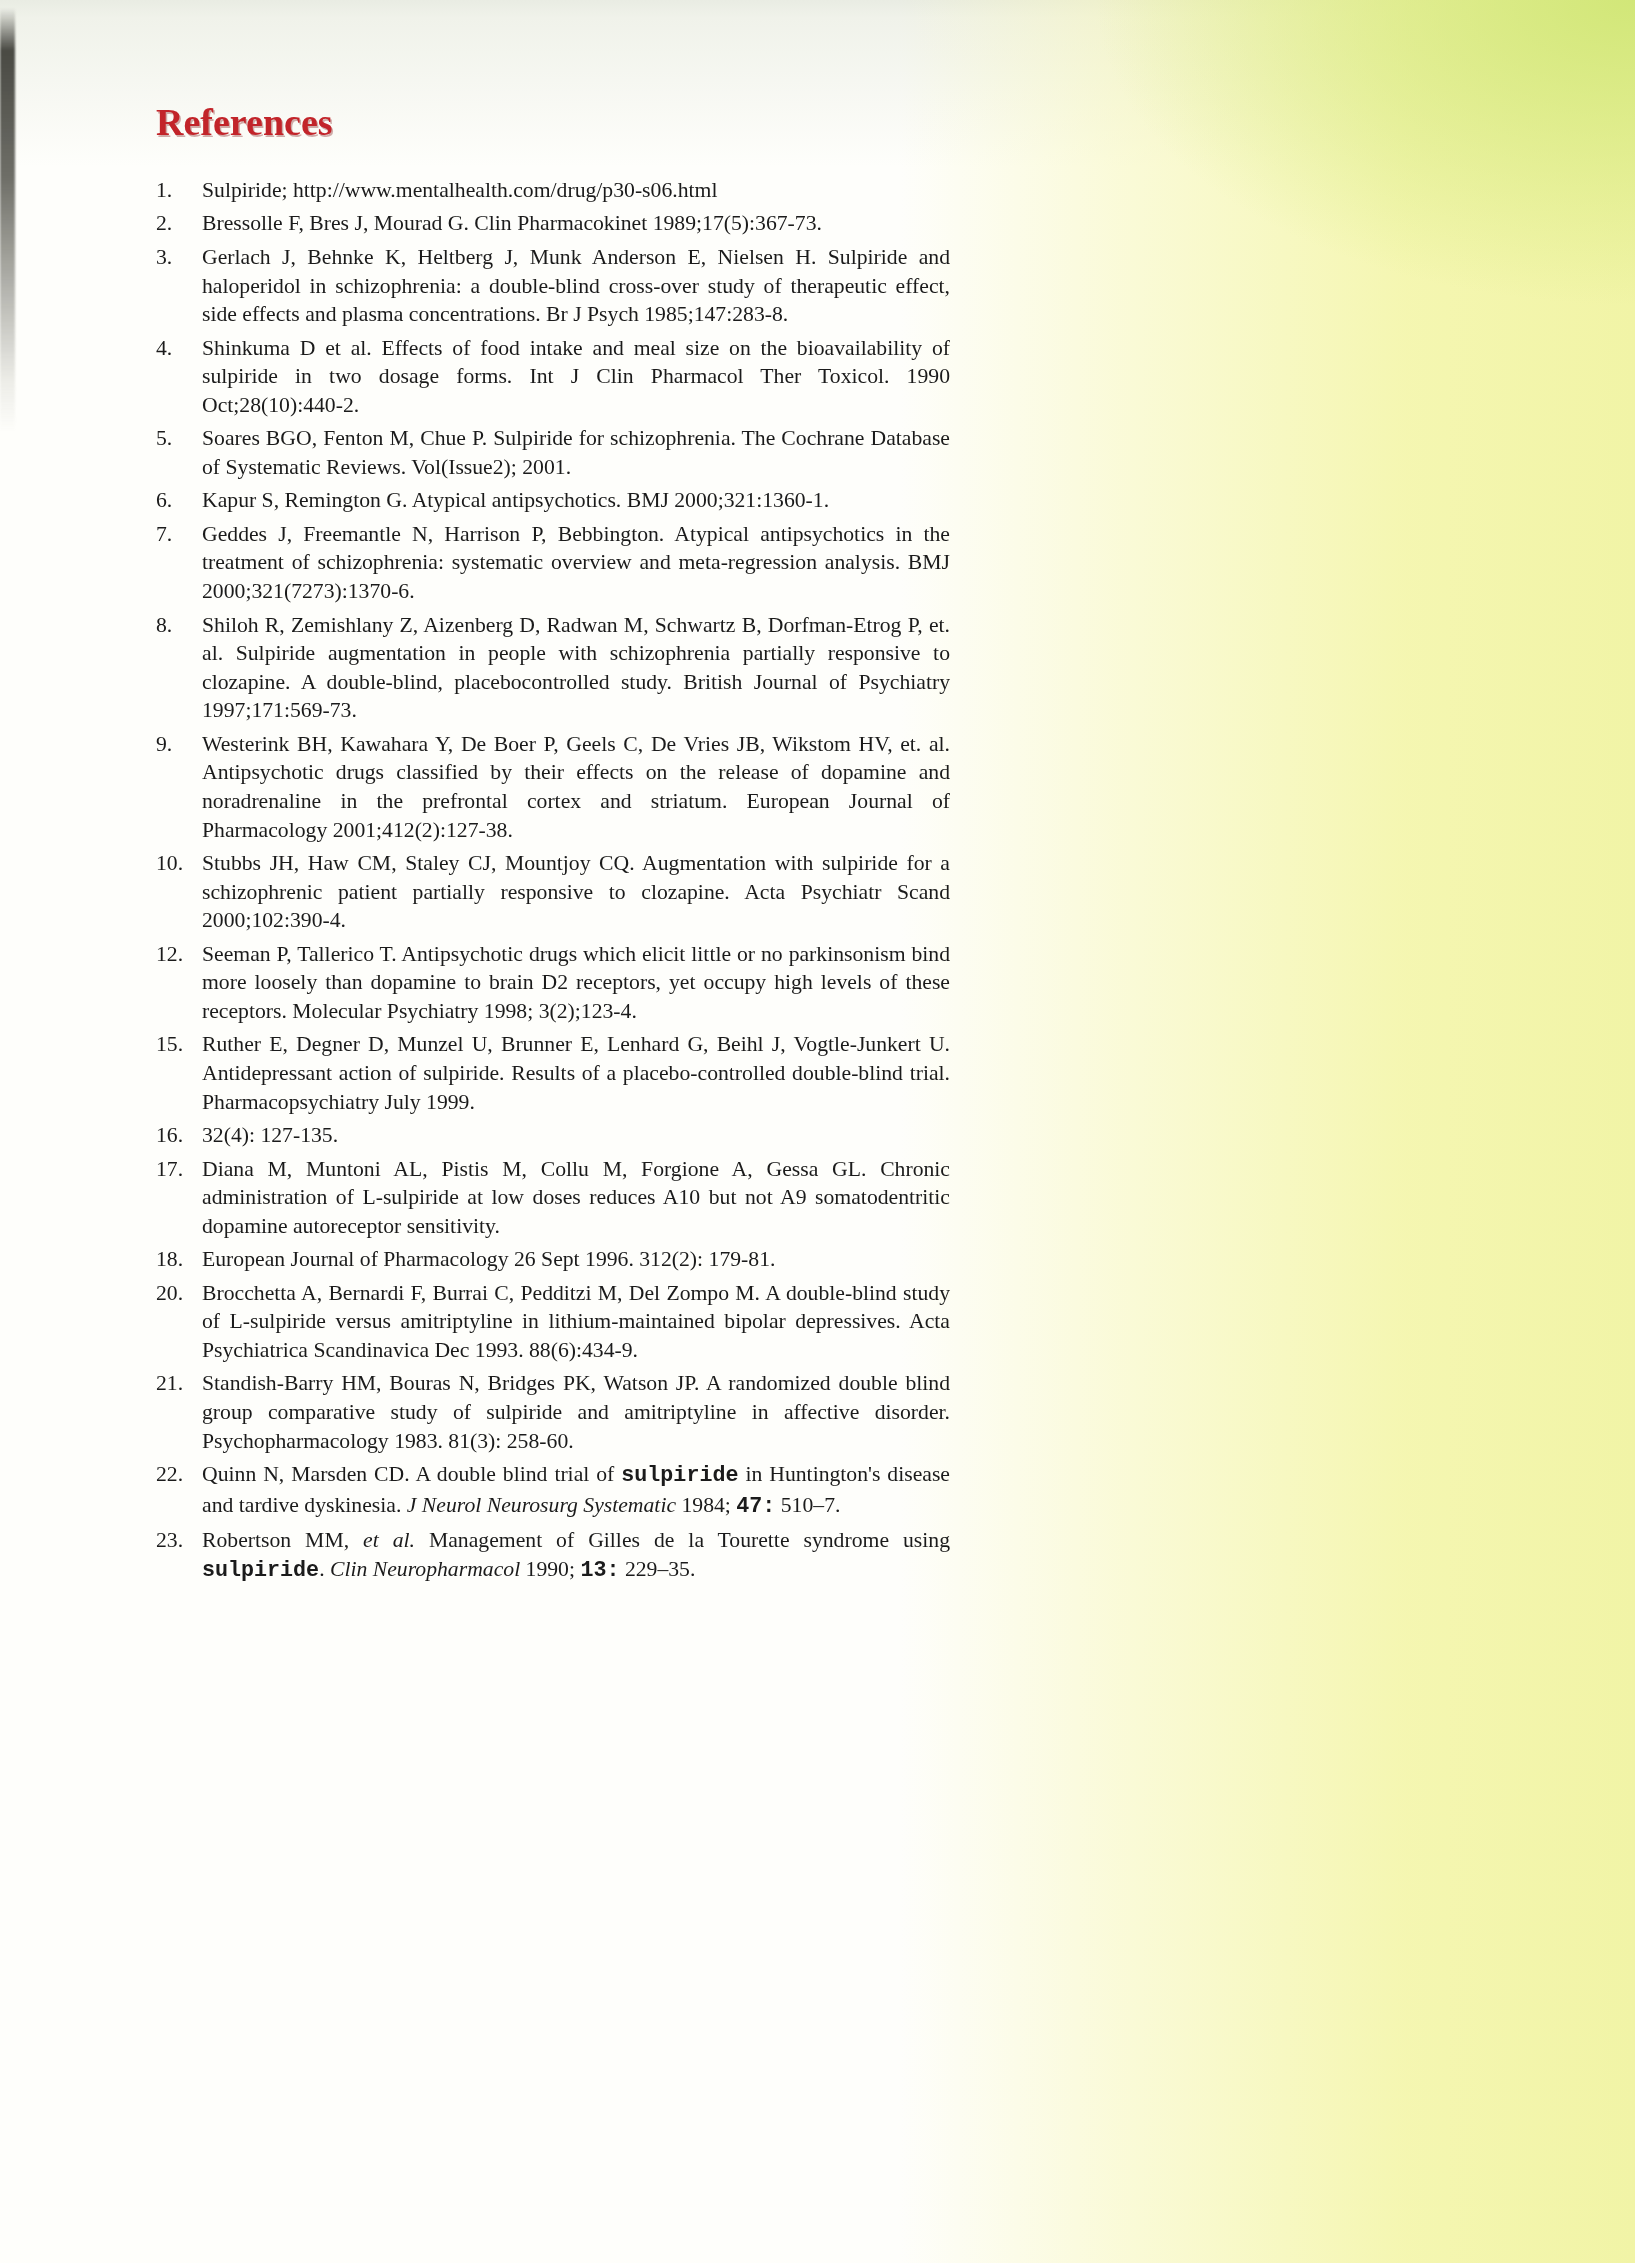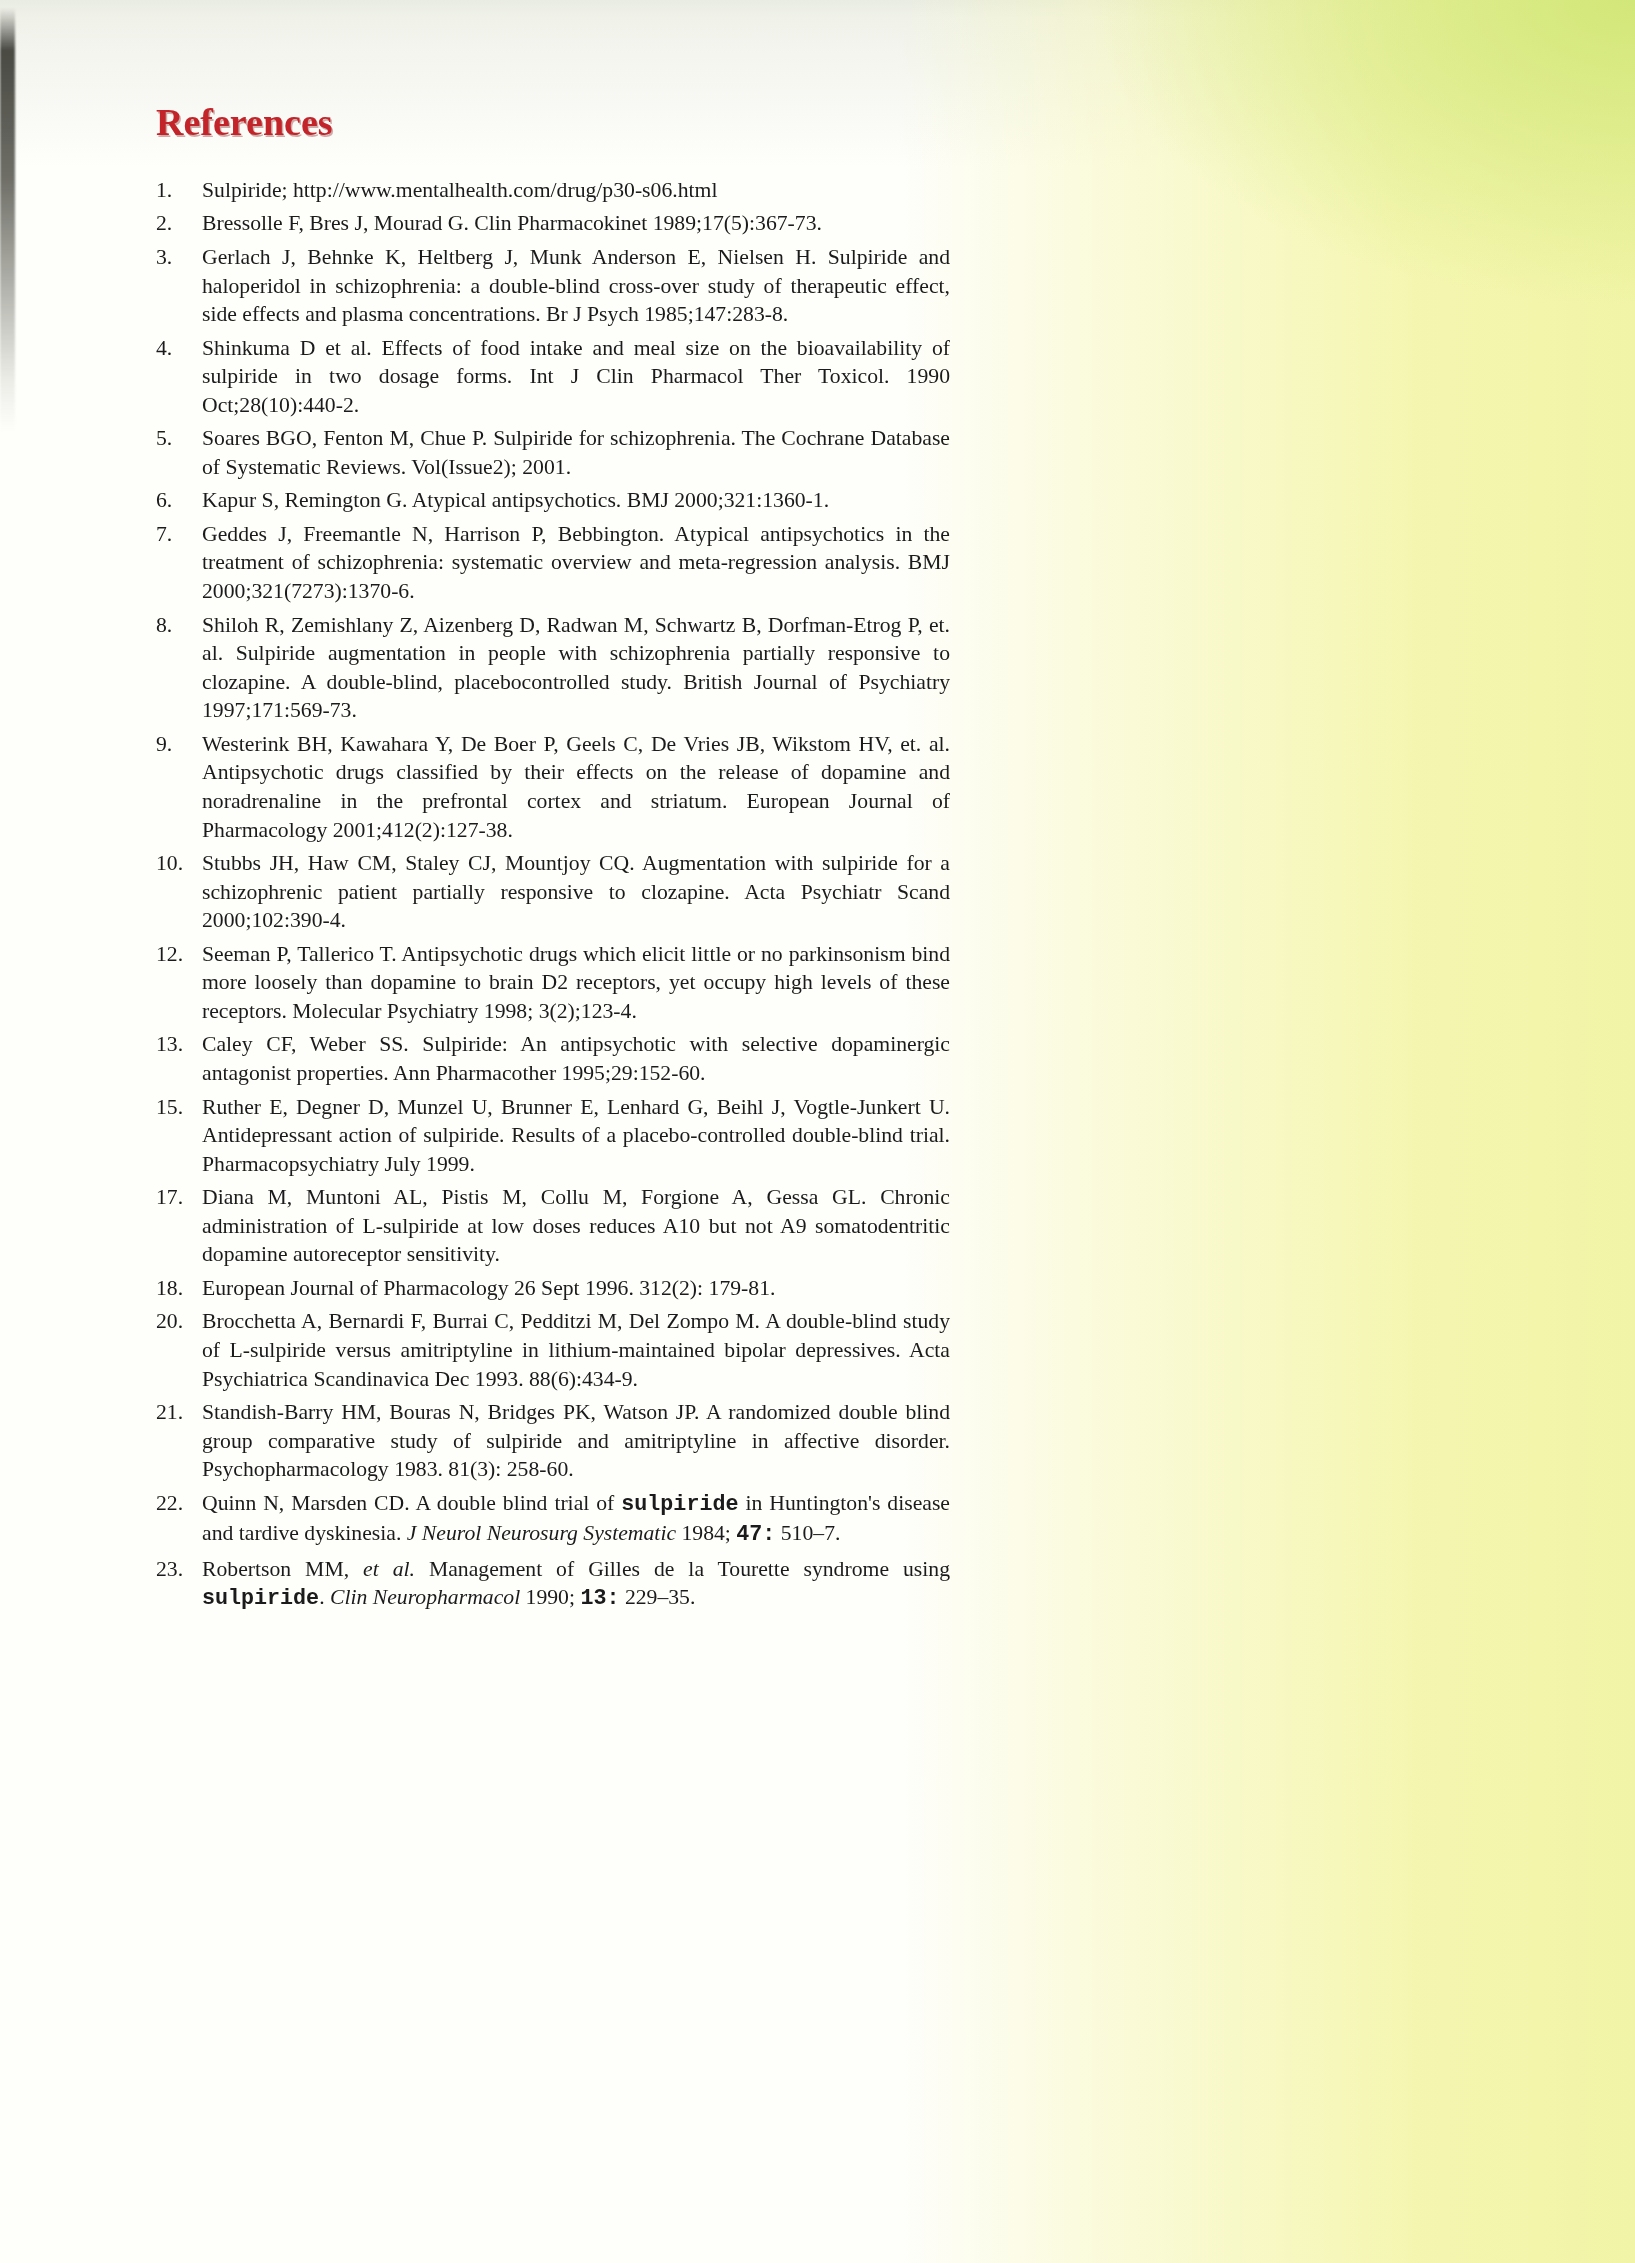--- a/index.html
+++ b/index.html
@@ -90,26 +90,26 @@
       </li>
       <li>
         <span class="num">10.</span>
         <span class="txt"><span>Stubbs JH, Haw CM, Staley CJ, Mountjoy CQ.  Augmentation with sulpiride for a schizophrenic patient partially responsive to clozapine.  Acta Psychiatr Scand 2000;102:390-4.</span></span>
       </li>
       <li>
         <span class="num">12.</span>
         <span class="txt"><span>Seeman P, Tallerico T.  Antipsychotic drugs which elicit little or no parkinsonism bind more loosely than dopamine to brain D2 receptors, yet occupy high levels of these receptors.  Molecular Psychiatry 1998; 3(2);123-4.</span></span>
       </li>
       <li>
-        <span class="num">13.</span>
-        <span class="txt"><span>Caley CF, Weber SS.  Sulpiride: An antipsychotic with selective dopaminergic antagonist properties. Ann Pharmacother 1995;29:152-60.</span></span>
+        <span class="num">15.</span>
+        <span class="txt"><span>Ruther E, Degner D, Munzel U, Brunner E, Lenhard G, Beihl J, Vogtle-Junkert U.  Antidepressant action of sulpiride.  Results of a placebo-controlled double-blind trial.  Pharmacopsychiatry July 1999.</span></span>
       </li>
       <li>
-        <span class="num">15.</span>
-        <span class="txt"><span>Ruther E, Degner D, Munzel U, Brunner E, Lenhard G, Beihl J, Vogtle-Junkert U.  Antidepressant action of sulpiride.  Results of a placebo-controlled double-blind trial.  Pharmacopsychiatry July 1999.</span></span>
+        <span class="num">16.</span>
+        <span class="txt"><span>32(4): 127-135.</span></span>
       </li>
       <li>
         <span class="num">17.</span>
         <span class="txt"><span>Diana M, Muntoni AL, Pistis M, Collu M, Forgione A, Gessa GL.  Chronic administration of  L-sulpiride  at low doses reduces A10 but not A9 somatodentritic dopamine autoreceptor sensitivity.</span></span>
       </li>
       <li>
         <span class="num">18.</span>
         <span class="txt"><span>European Journal of Pharmacology 26 Sept 1996.  312(2): 179-81.</span></span>
       </li>
       <li>

